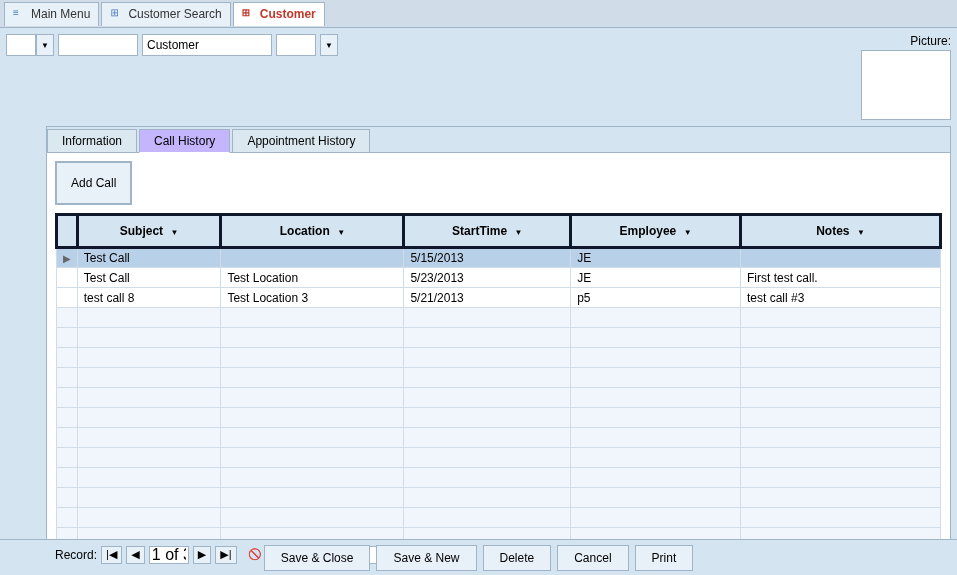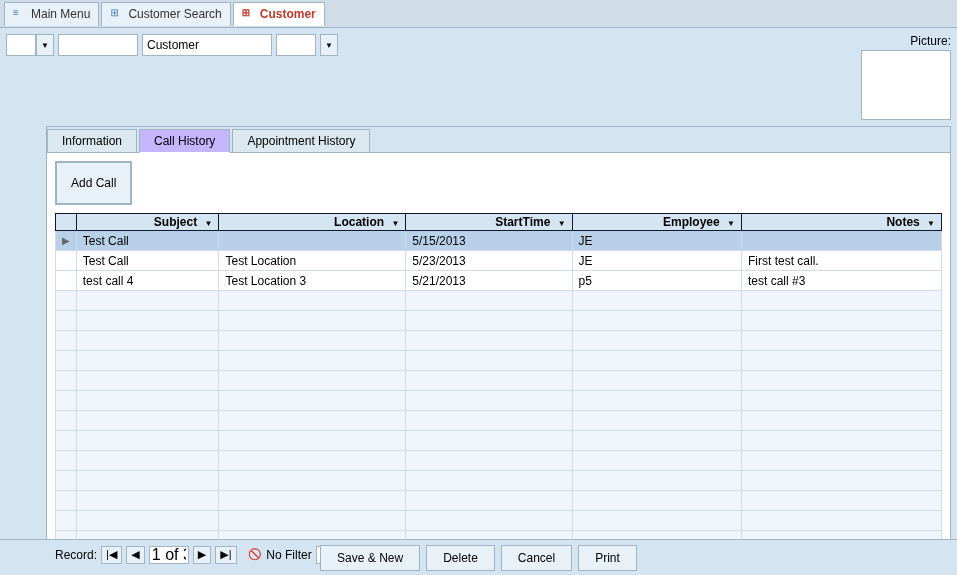--- a/index.html
+++ b/index.html
@@ -170,23 +170,23 @@
     
     .data-table {
       width: 100%;
       border-collapse: collapse;
       font-size: 12px;
     }
     .data-table thead tr {
       background: #d4e4f0;
     }
     .data-table th {
-      border: 1px solid #0f172a;
-      padding: 1px 6px;
-      text-align: right;
+      border: 3px solid #0f172a;
+      padding: 8px 6px;
+      text-align: center;
       font-weight: bold;
       white-space: nowrap;
       position: relative;
     }
     .data-table th .col-arrow {
       font-size: 8px;
       margin-left: 4px;
     }
     .data-table td {
       border: 1px solid #d0dce8;
@@ -389,21 +389,21 @@
             <tr>
       <td class="row-indicator"></td>
       <td>Test Call</td>
       <td>Test Location</td>
       <td>5/23/2013</td>
       <td>JE</td>
       <td>First test call.</td>
     </tr>
             <tr>
       <td class="row-indicator"></td>
-      <td>test call 4</td>
+      <td>test call 8</td>
       <td>Test Location 3</td>
       <td>5/21/2013</td>
       <td>p5</td>
       <td>test call #3</td>
     </tr>
             <tr>
       <td>&nbsp;</td>
       <td></td>
       <td></td>
       <td></td>
@@ -528,17 +528,18 @@
       <div class="filter-area">
         <span class="filter-icon">🚫</span>
         <span>No Filter</span>
       </div>
       <input class="search-input" placeholder="Search" style="">
     </div>
   </div>
 </div>
 
 <div class="action-bar">
+  <button class="action-btn">Save &amp; Close</button>
   <button class="action-btn">Save &amp; New</button>
   <button class="action-btn">Delete</button>
   <button class="action-btn">Cancel</button>
   <button class="action-btn">Print</button>
 </div>
 
 </body></html>

